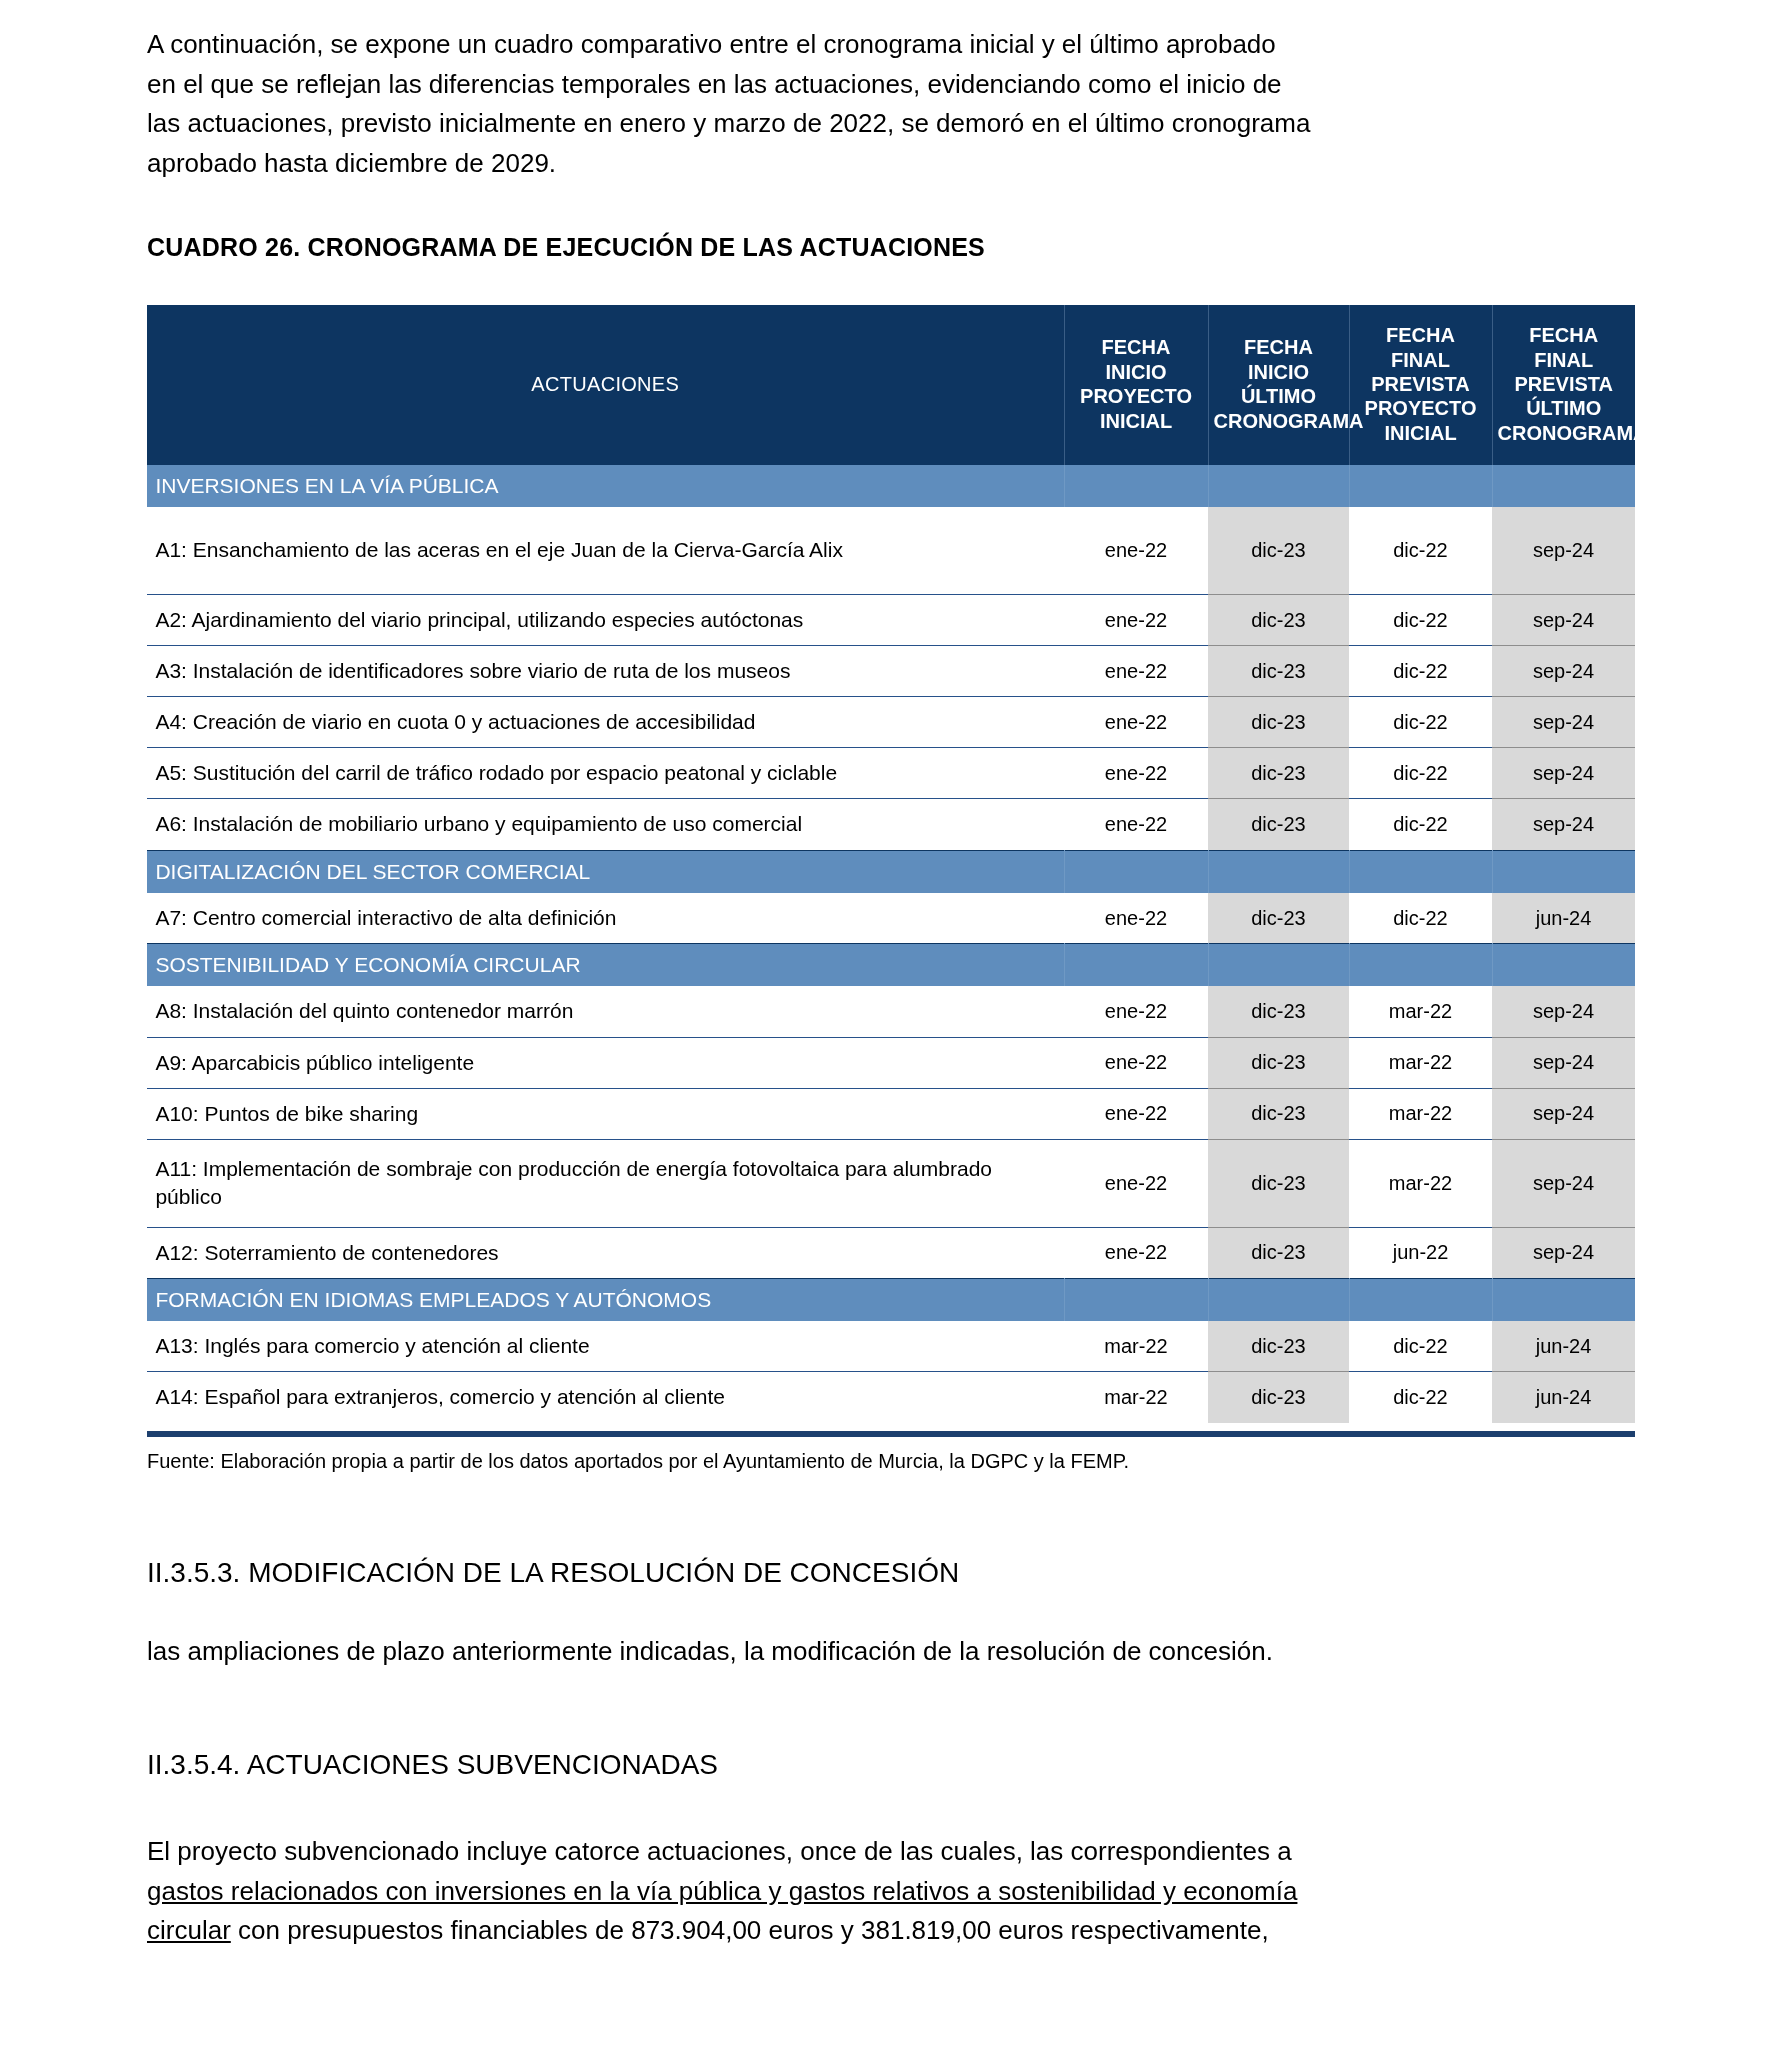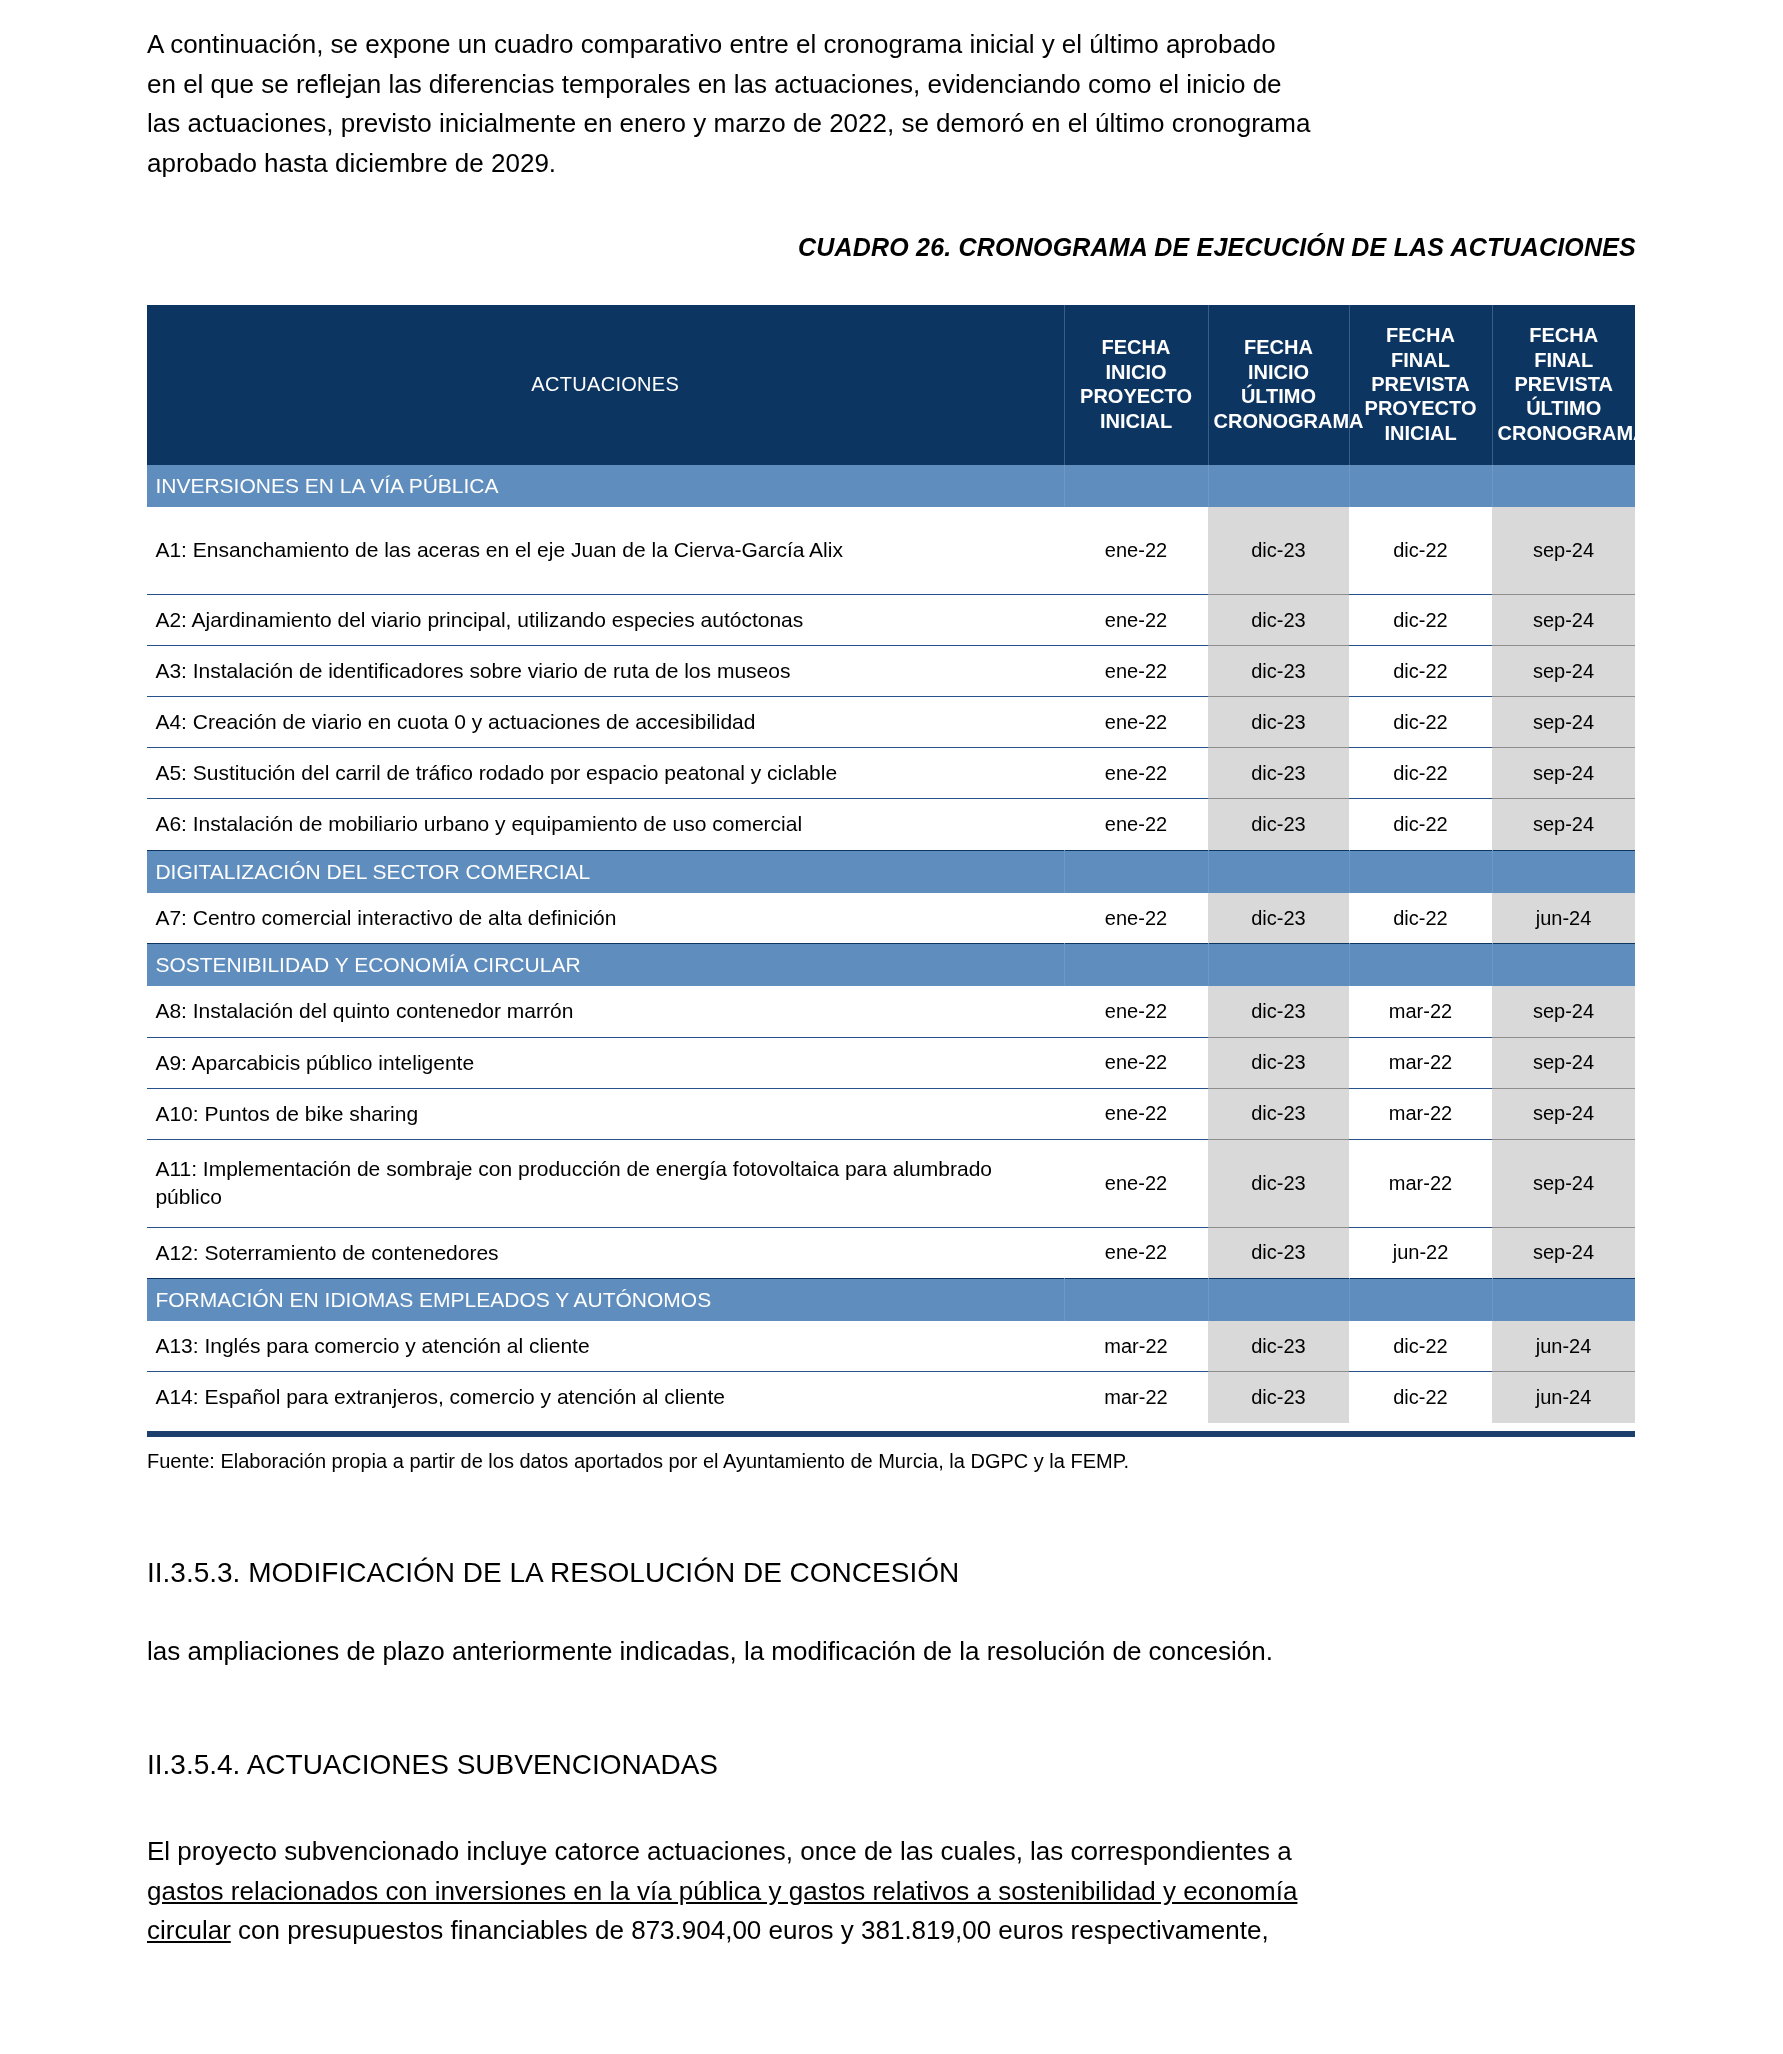--- a/index.html
+++ b/index.html
@@ -18,21 +18,21 @@
     text-align:justify;
     color:#000;
     margin:0;
   }
 
   #intro-paragraph { position:absolute; left:147px; top:25px; width:1489px; }
   #intro-paragraph .ln { display:block; }
 
   #table-caption {
     position:absolute; left:147px; top:233px; width:1489px;
-    text-align:right; font-size:25px; font-weight:bold; letter-spacing:0.2px;font-style:italic;
+    text-align:left; font-size:25px; font-weight:bold; letter-spacing:0.2px;
   }
 
   
   #cronograma-table {
     position:absolute; left:147px; top:305px; width:1488px;
     border-collapse:collapse; table-layout:fixed;
     font-size:19.3px;
   }
   #cronograma-table col.c-act  { width:917px; }
   #cronograma-table col.c-d1   { width:144px; }

